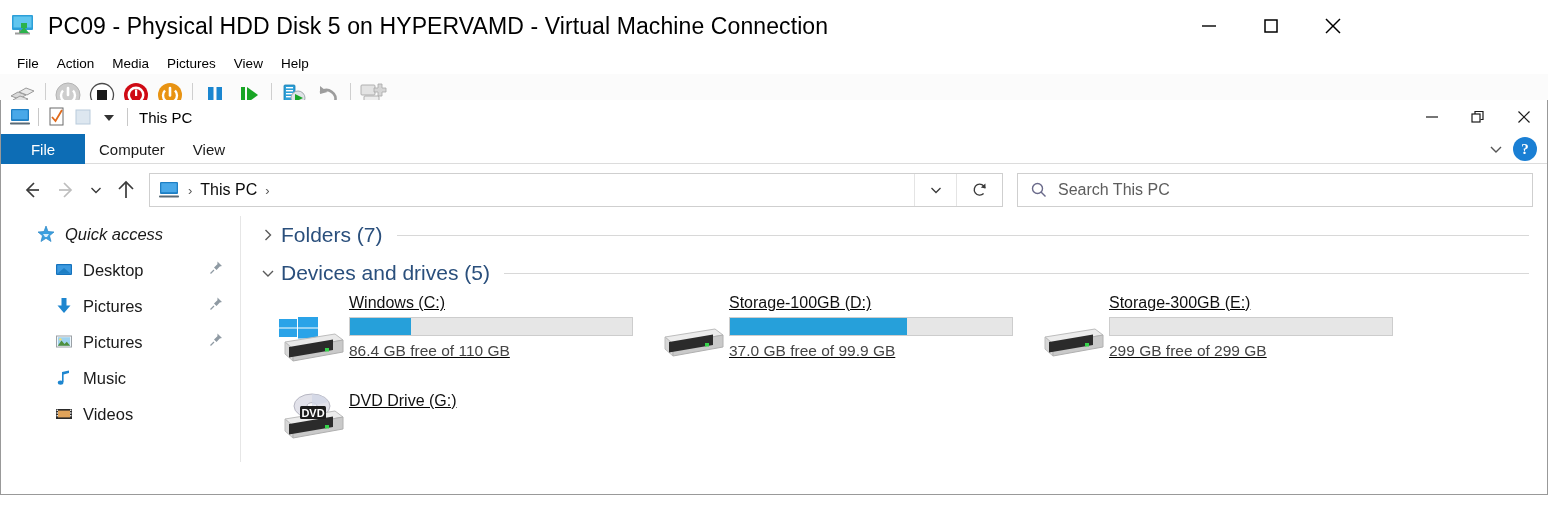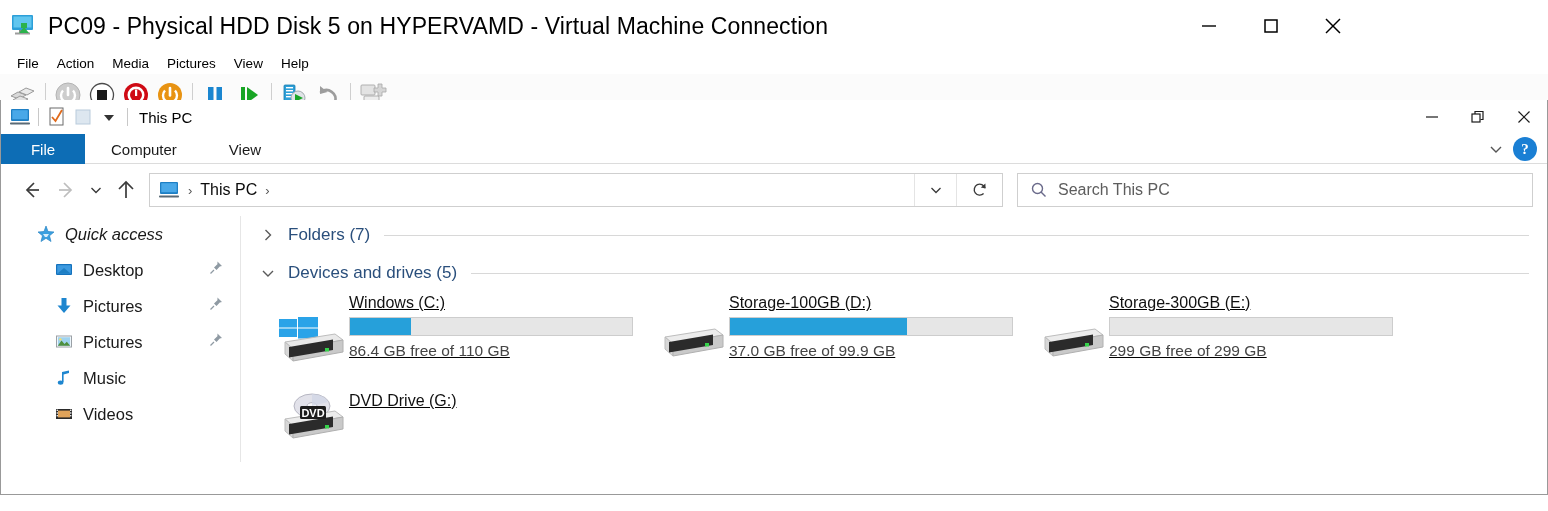--- a/index.html
+++ b/index.html
@@ -76,21 +76,21 @@
     position: relative; height: 30px; background: #ffffff;
     display: flex; align-items: stretch; border-bottom: 1px solid #dcdcdc;
   }
   .tab-file {
     background: #0d6db5; color: #fff; font-size: 15px;
     display: flex; align-items: center; justify-content: center;
     width: 84px; height: 30px;
   }
   .ribbon-tab {
     font-size: 15px; color: #1a1a1a; display: flex; align-items: center;
-    padding: 0 26px; height: 30px;
+    padding: 0 14px; height: 30px;
   }
   .ribbon-right { position: absolute; right: 4px; top: 0; height: 30px; display:flex; align-items:center; }
   .ribbon-chev { width: 34px; height: 30px; display:flex; align-items:center; justify-content:center; }
   .ribbon-help {
     width: 24px; height: 24px; border-radius: 50%; background: #1a7fd4;
     color: #fff; font-size: 15px; font-weight: bold;
     display: flex; align-items: center; justify-content: center; margin-right: 6px;
     font-family: "Liberation Serif", serif;
   }
 
@@ -127,21 +127,21 @@
   .nav-item.root { padding-left: 34px; font-style: italic; }
   .nav-item.child { padding-left: 52px; }
   .nav-ico { width: 22px; height: 22px; flex:none; display:flex; align-items:center; justify-content:center; margin-right: 8px;}
   .nav-label { font-size: 16.5px; color: #1a1a1a; white-space: nowrap; }
   .nav-pin { position: absolute; right: 16px; top: 50%; transform: translateY(-50%); }
 
   .ex-content { flex: 1; position: relative; overflow: hidden; background:#fff; padding-left: 12px; }
 
   .group-header { display:flex; align-items:center; height: 38px; padding-left: 4px; }
   .grp-chev { width: 22px; height: 22px; display:flex; align-items:center; justify-content:center; flex:none; }
-  .grp-title { font-size: 17px; color: #2a4f7c; white-space: nowrap; margin-left: 9px; }
+  .grp-title { font-size: 21px; color: #2a4f7c; white-space: nowrap; margin-left: 2px; }
   .grp-rule { flex:1; height:1px; background:#d8d8d8; margin-left: 14px; margin-right: 18px; }
 
   .drive-grid { position: relative; padding-left: 22px; }
   .drive-row { display: flex; }
   .drive-tile { width: 380px; display: flex; align-items: flex-start; height: 82px; flex: none; text-decoration: underline; }
   .drive-icon { width: 74px; height: 60px; flex:none; position: relative; margin-top: 14px; }
   .drive-info { flex: 1; padding-top: 2px; min-width: 0; }
   .drive-name { font-size: 16px; color: #111; white-space: nowrap; margin-bottom: 5px; }
   .drive-bar {
     width: 284px; height: 19px; background: #e6e6e6; border: 1px solid #cdcdcd;

